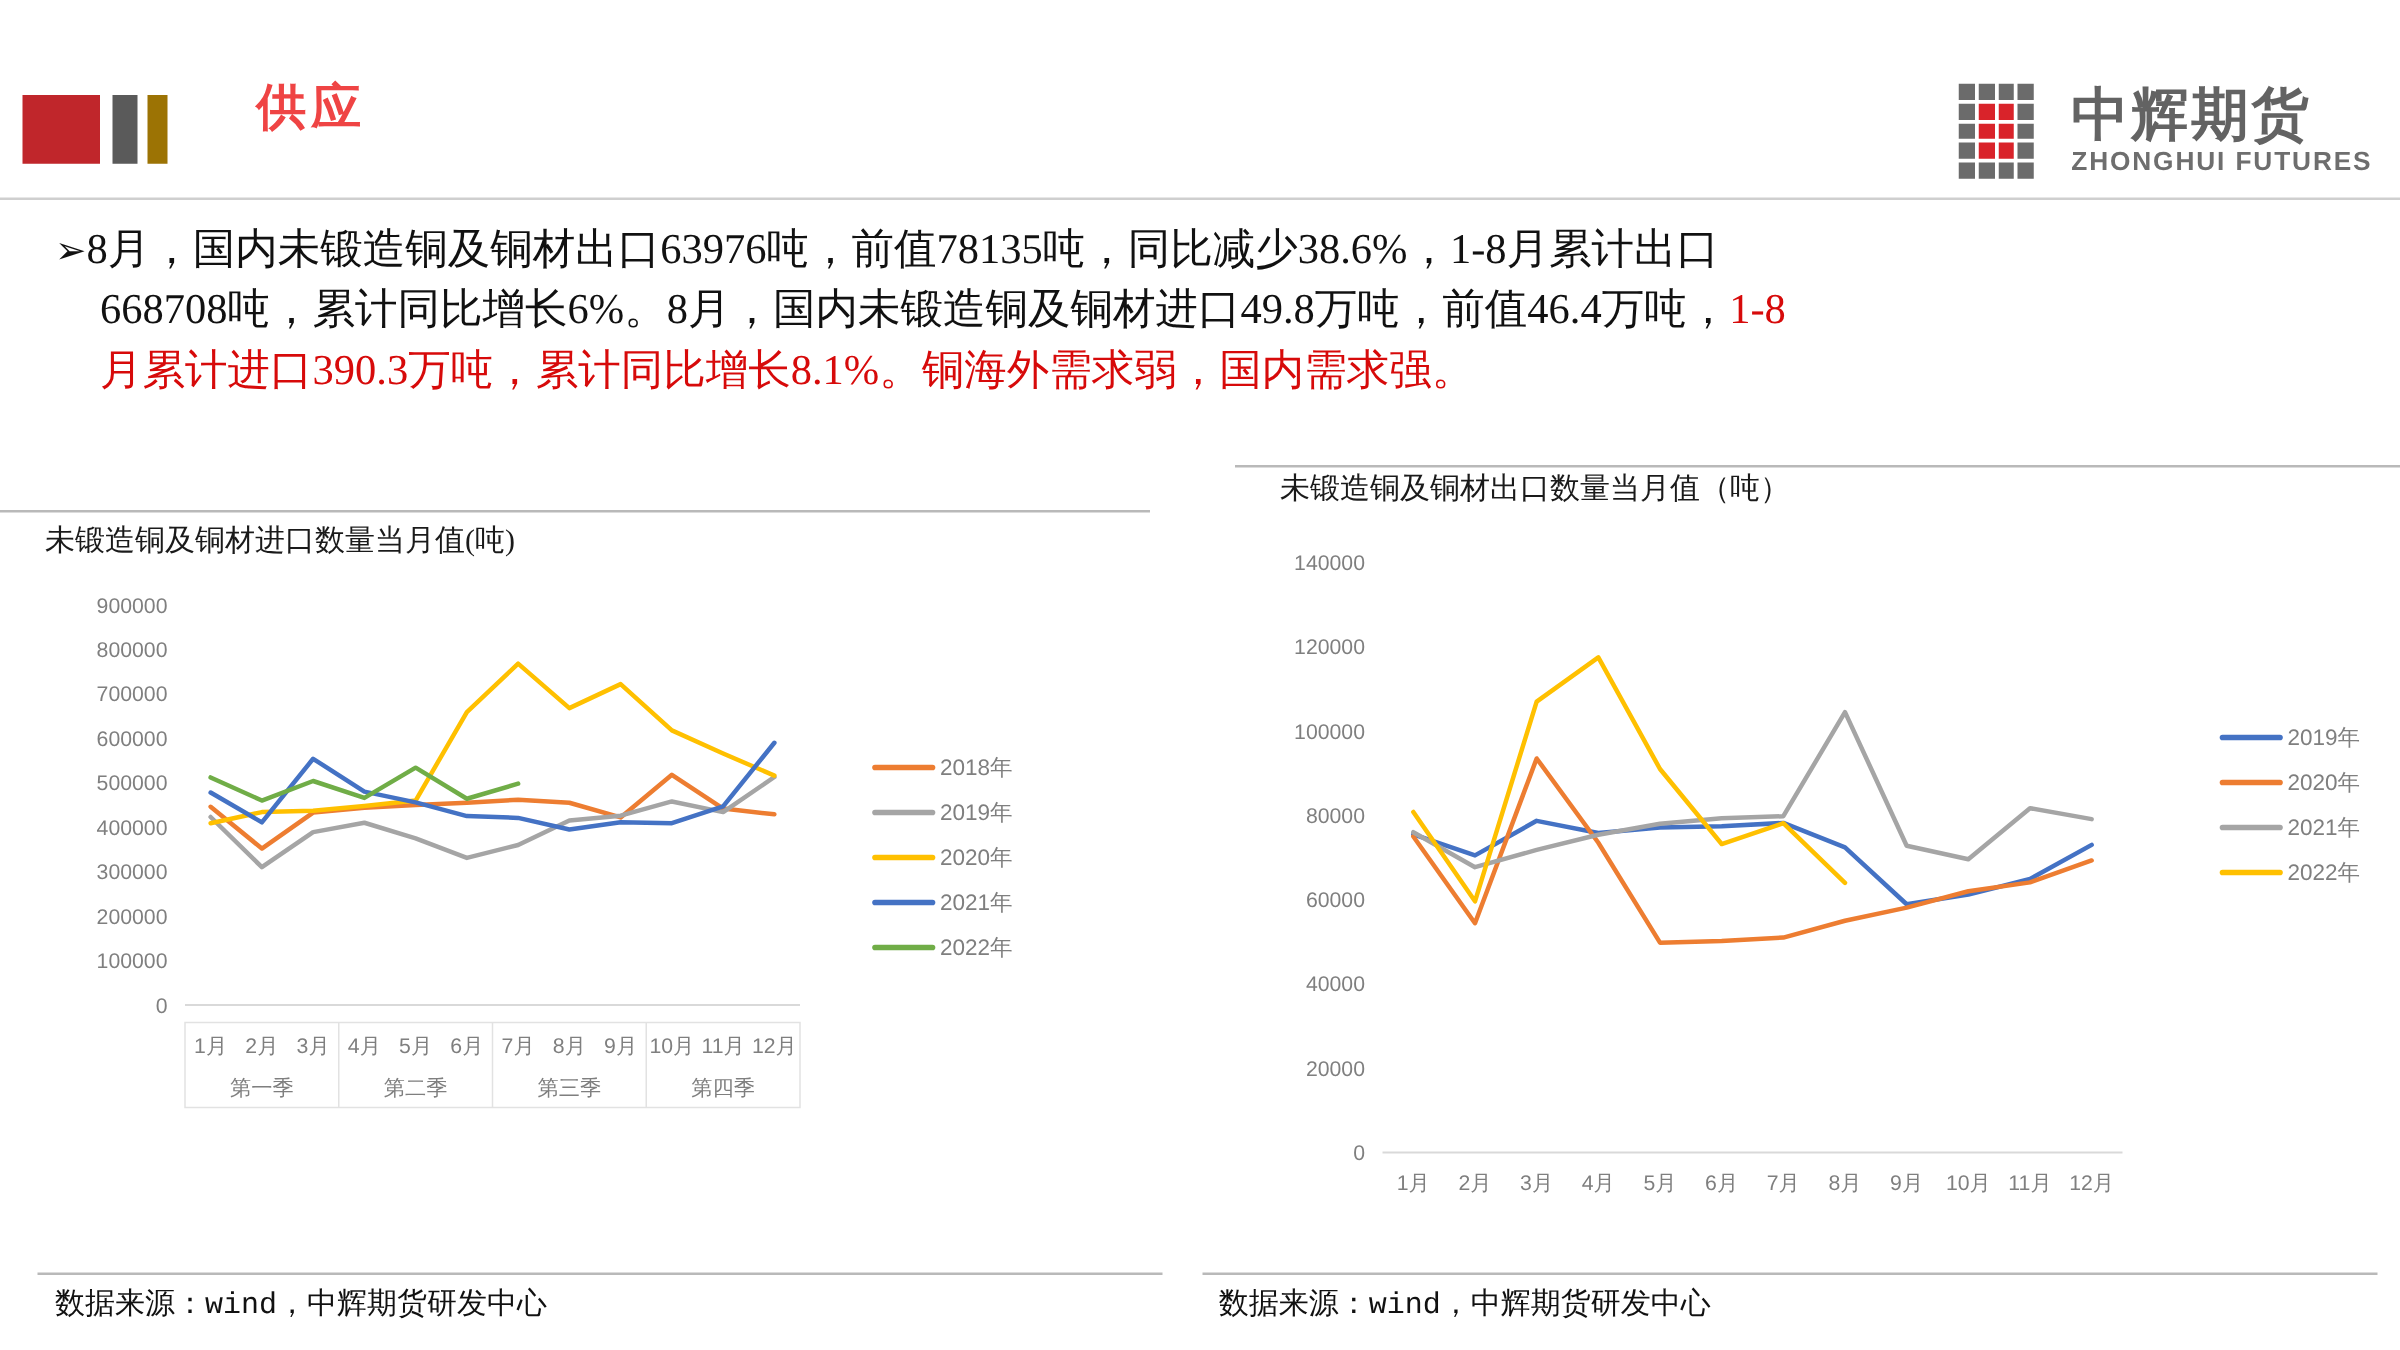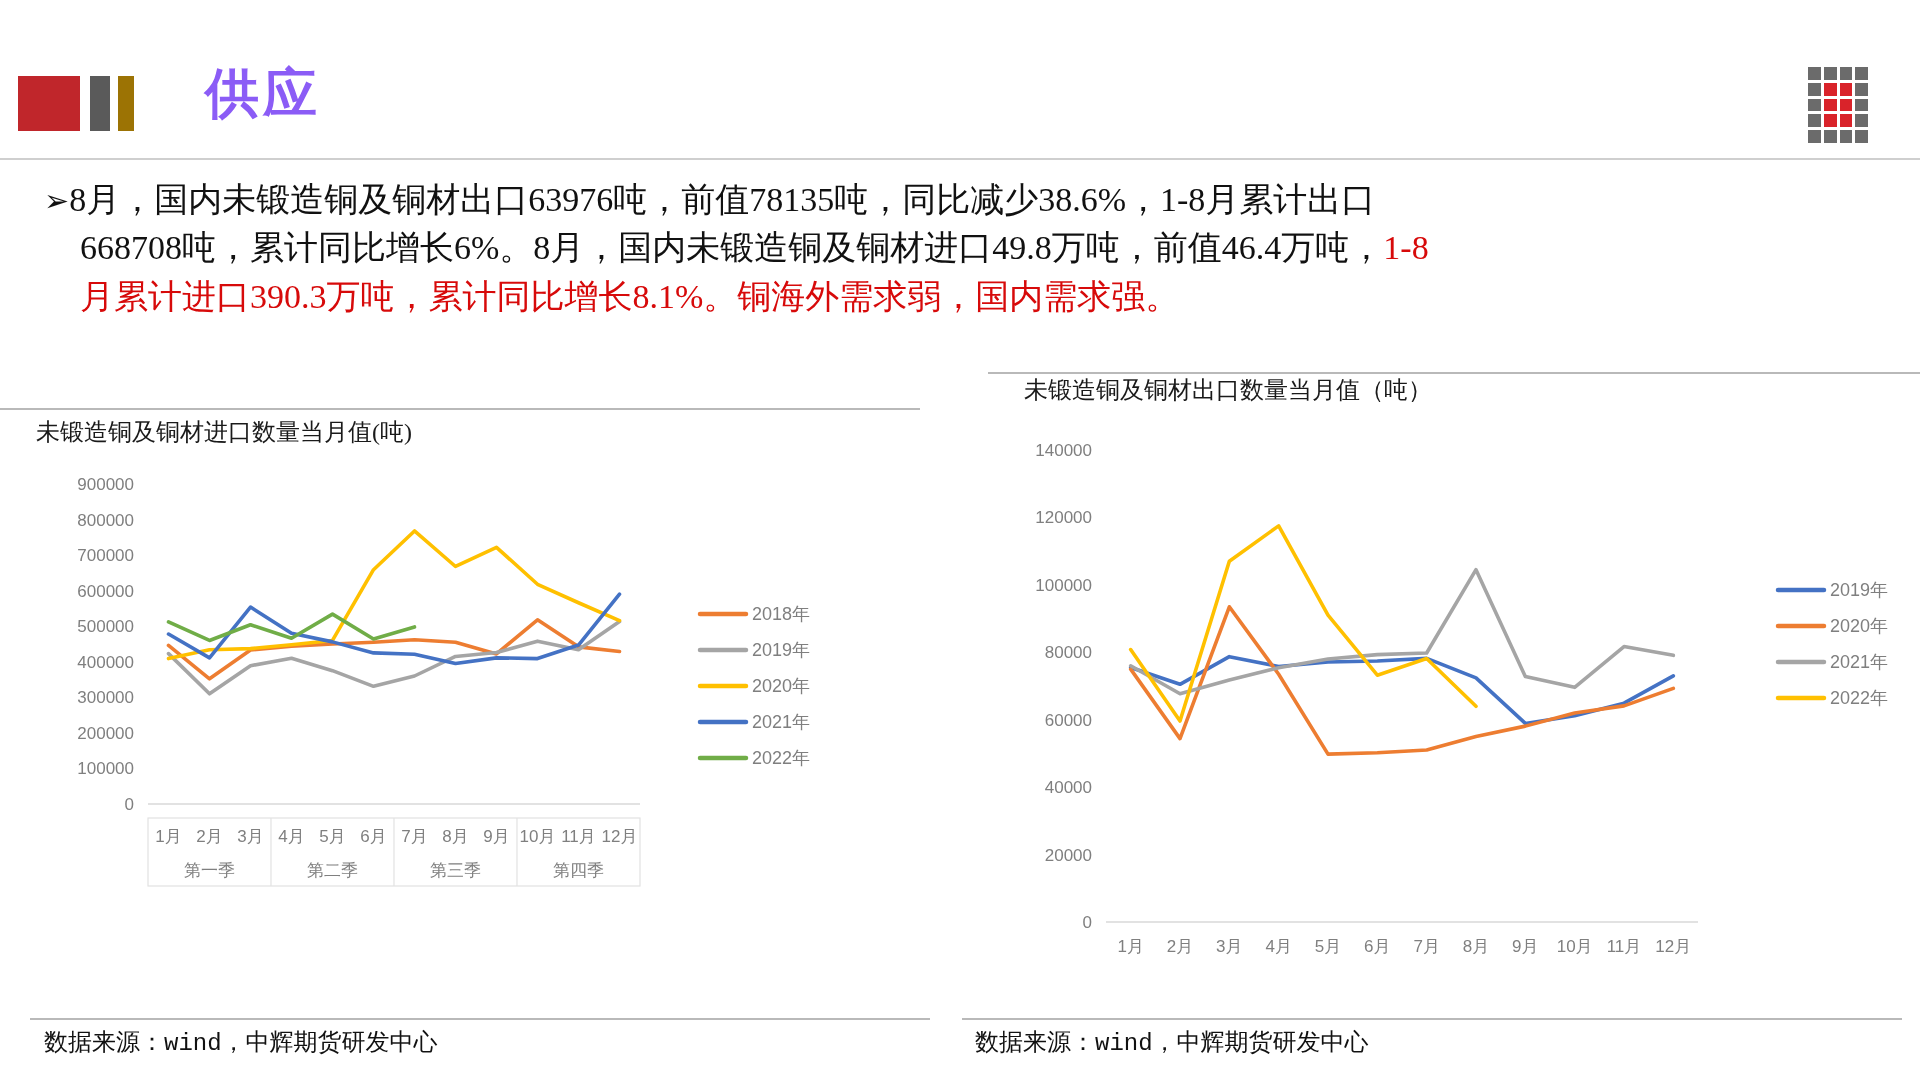--- a/index.html
+++ b/index.html
@@ -6,21 +6,21 @@
   body{
     width:1920px;height:1080px;background:#ffffff;
     font-family:"Liberation Serif","DejaVu Serif",serif;
     overflow:hidden;position:relative;
   }
   
   .header{position:absolute;left:0;top:0;width:1920px;height:160px;}
   .hdr-bar-red{position:absolute;left:18px;top:76px;width:62px;height:55px;background:#c0262b;}
   .hdr-bar-gray{position:absolute;left:90px;top:76px;width:20px;height:55px;background:#5a5a5a;}
   .hdr-bar-gold{position:absolute;left:118px;top:76px;width:16px;height:55px;background:#9c7304;}
-  .hdr-title{position:absolute;left:205px;top:58px;font-size:54px;color:#8b5cf6;
+  .hdr-title{position:absolute;left:205px;top:58px;font-size:40px;color:#ef4444;
     font-family:"Liberation Serif","DejaVu Serif",serif;font-weight:600;letter-spacing:4px;}
   .hdr-rule{position:absolute;left:0;top:158px;width:1920px;height:2px;background:#cfcfcf;}
 
   
   .logo{position:absolute;right:22px;top:62px;height:86px;display:flex;align-items:center;}
   .logo-grid{width:76px;height:76px;display:grid;grid-template-columns:repeat(5,1fr);
     grid-template-rows:repeat(5,1fr);gap:3px;margin-right:14px;}
   .logo-grid i{display:block;background:#6b6b6b;}
   .logo-grid i.red{background:#d9232a;}
   .logo-grid i.blank{background:transparent;}
@@ -90,20 +90,24 @@
       <i></i>
         <i class="red"></i>
         <i class="red"></i>
         <i></i>
         <i class="blank"></i>
       <i></i>
         <i></i>
         <i></i>
         <i></i>
         <i class="blank"></i>
+    </div>
+    <div class="logo-text">
+      <div class="logo-cn">中辉期货</div>
+      <div class="logo-en">ZHONGHUI FUTURES</div>
     </div>
   </div>
   <div class="hdr-rule"></div>
 </div>
 
 <div class="para">
   <div class="para-line"><span class="marker">➢</span><span>8月，国内未锻造铜及铜材出口63976吨，前值78135吨，同比减少38.6%，1-8月累计出口</span></div>
   <div class="para-line indent"><span>668708吨，累计同比增长6%。8月，国内未锻造铜及铜材进口49.8万吨，前值46.4万吨，</span><span class="red">1-8</span></div>
   <div class="para-line indent red">月累计进口390.3万吨，累计同比增长8.1%。铜海外需求弱，国内需求强。</div>
 </div>

